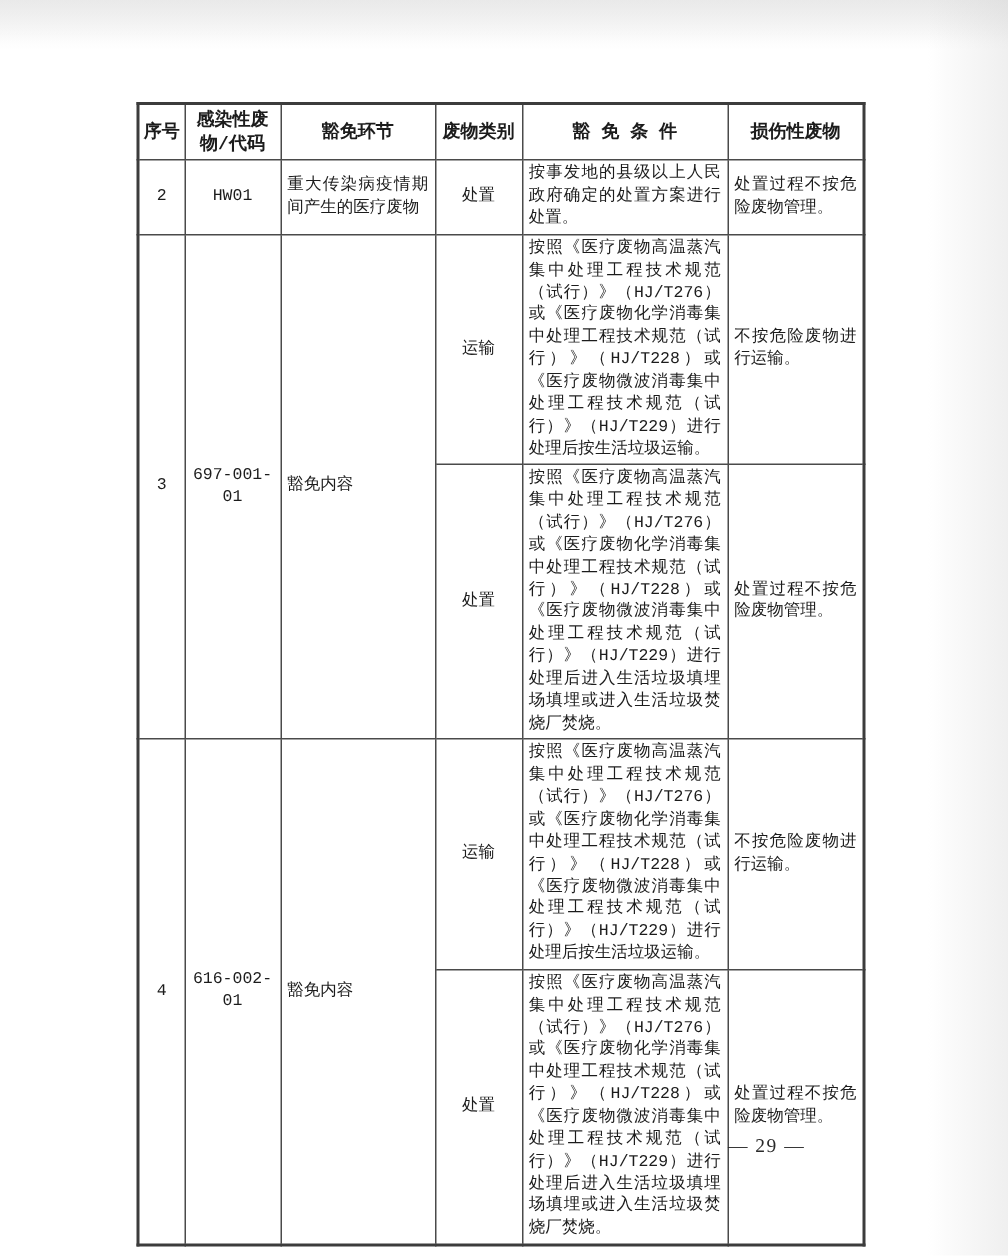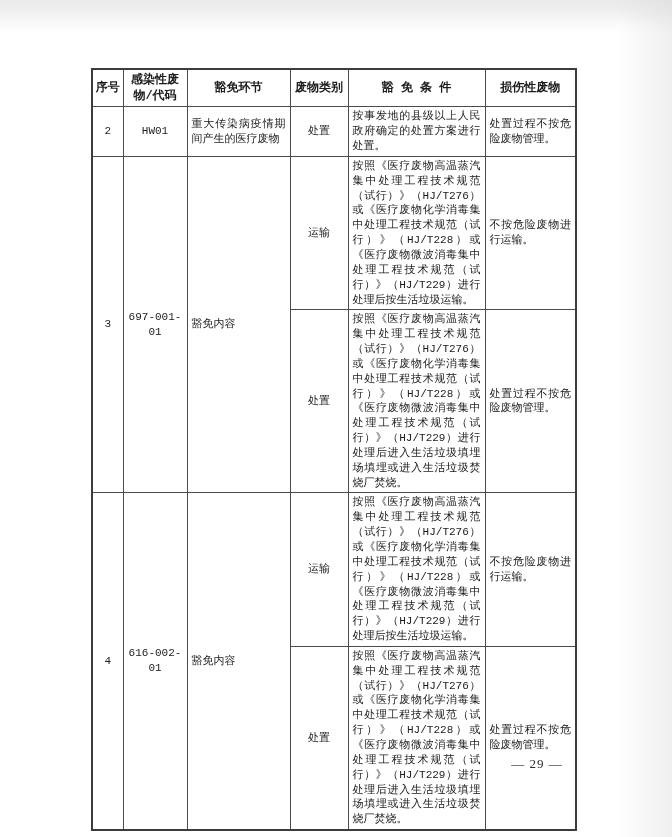--- a/index.html
+++ b/index.html
@@ -57,21 +57,21 @@
     text-align: justify;
     text-justify: inter-character;
   }
   td.c-waste, td.c-content {
     text-align: justify;
     text-justify: inter-character;
   }
   .page-number {
     position: absolute;
     top: 756px;
-    left: 497px;
+    left: 471px;
     width: 80px;
     text-align: center;
     font-size: 13px;
     letter-spacing: 1px;
     color: #2a2a2a;
   }
 </style>
 </head>
 <body>
 

